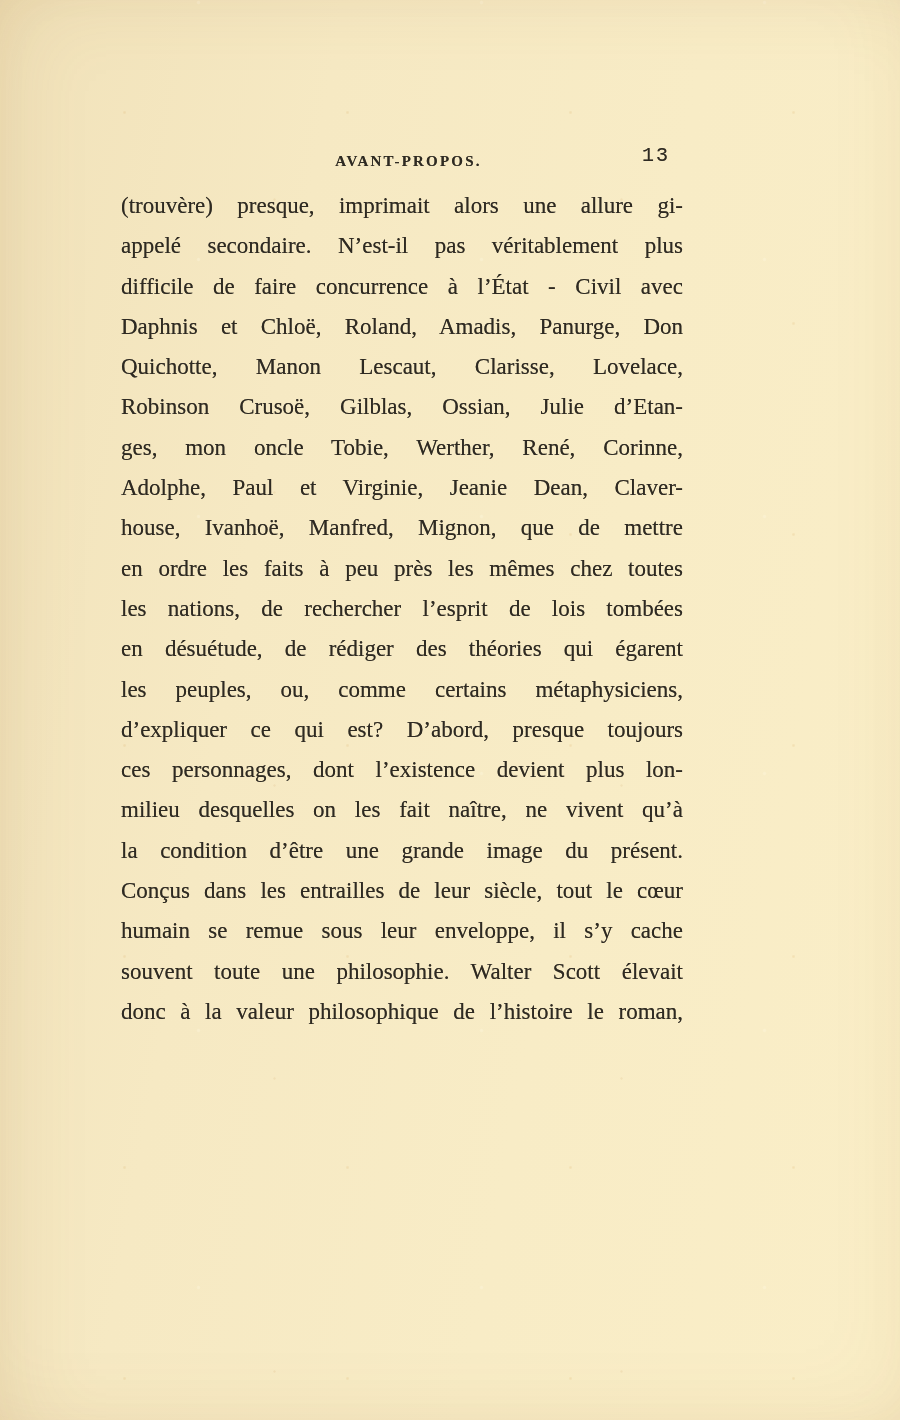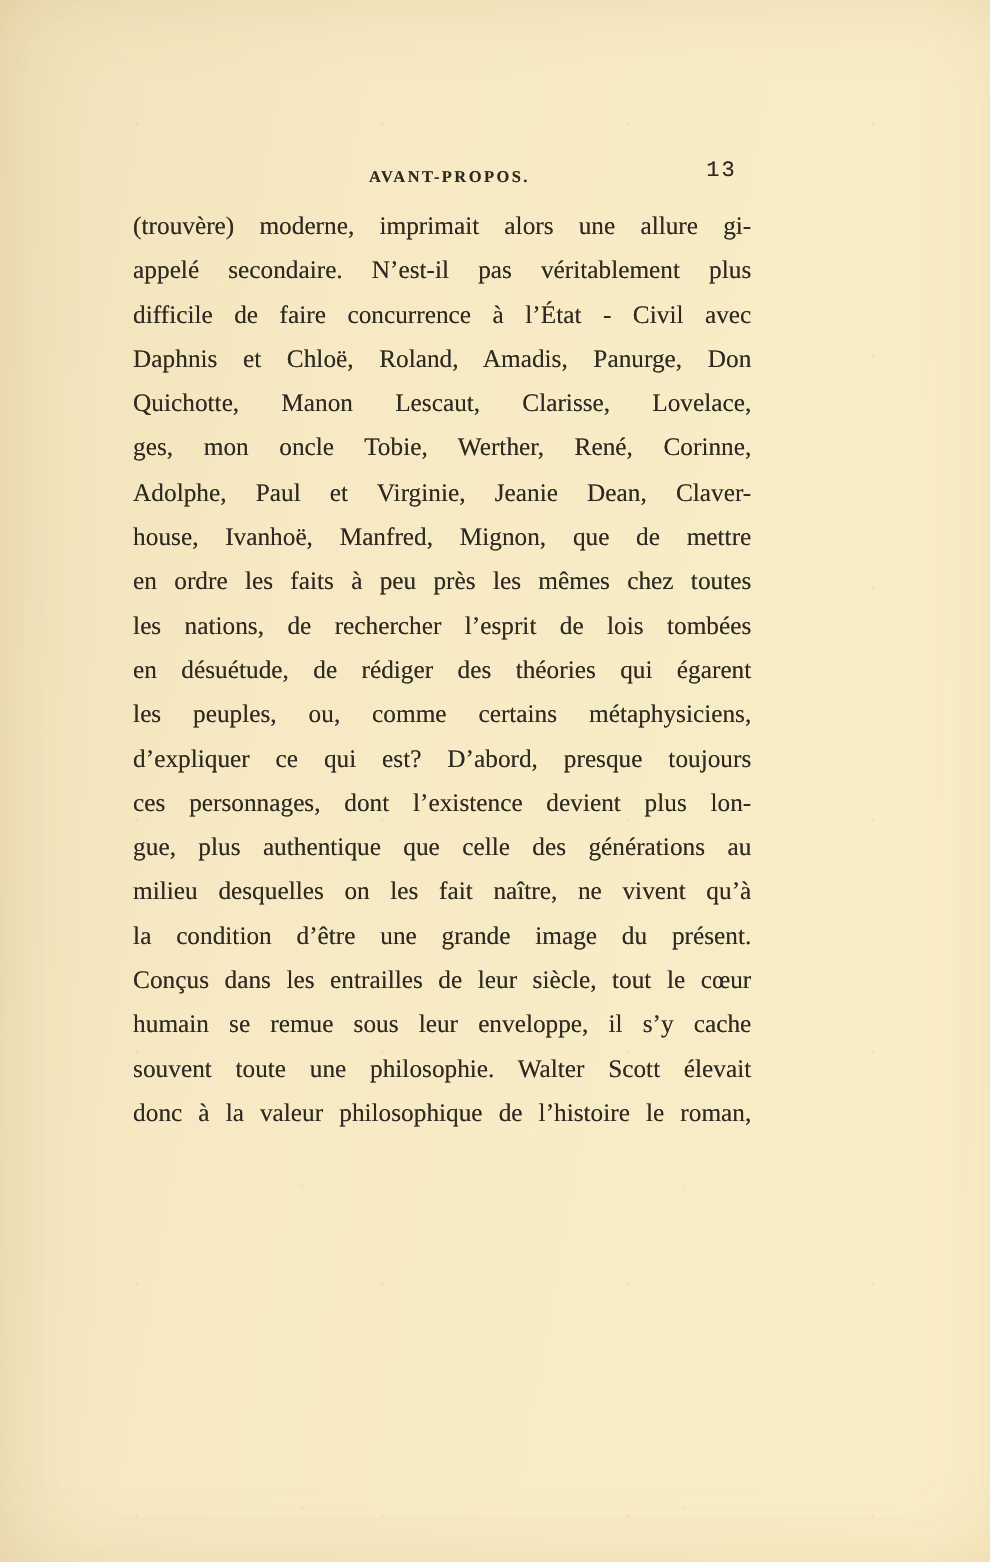--- a/index.html
+++ b/index.html
@@ -85,35 +85,35 @@
 </head>
 <body>
 
 <div class="page">
   <div class="header">
     <div class="running-title">AVANT-PROPOS.</div>
     <div class="folio">13</div>
   </div>
 
   <div class="body-text" id="body-text">
-      <div class="text-line">(trouvère) moderne, imprimait alors une allure gi-</div>
+      <div class="text-line">(trouvère) presque, imprimait alors une allure gi-</div>
       <div class="text-line">appelé secondaire. N’est-il pas véritablement plus</div>
       <div class="text-line">difficile de faire concurrence à l’État - Civil avec</div>
       <div class="text-line">Daphnis et Chloë, Roland, Amadis, Panurge, Don</div>
       <div class="text-line">Quichotte, Manon Lescaut, Clarisse, Lovelace,</div>
+      <div class="text-line">Robinson Crusoë, Gilblas, Ossian, Julie d’Etan-</div>
       <div class="text-line">ges, mon oncle Tobie, Werther, René, Corinne,</div>
       <div class="text-line">Adolphe, Paul et Virginie, Jeanie Dean, Claver-</div>
       <div class="text-line">house, Ivanhoë, Manfred, Mignon, que de mettre</div>
       <div class="text-line">en ordre les faits à peu près les mêmes chez toutes</div>
       <div class="text-line">les nations, de rechercher l’esprit de lois tombées</div>
       <div class="text-line">en désuétude, de rédiger des théories qui égarent</div>
       <div class="text-line">les peuples, ou, comme certains métaphysiciens,</div>
       <div class="text-line">d’expliquer ce qui est? D’abord, presque toujours</div>
       <div class="text-line">ces personnages, dont l’existence devient plus lon-</div>
-      <div class="text-line">gue, plus authentique que celle des générations au</div>
       <div class="text-line">milieu desquelles on les fait naître, ne vivent qu’à</div>
       <div class="text-line">la condition d’être une grande image du présent.</div>
       <div class="text-line">Conçus dans les entrailles de leur siècle, tout le cœur</div>
       <div class="text-line">humain se remue sous leur enveloppe, il s’y cache</div>
       <div class="text-line">souvent toute une philosophie. Walter Scott élevait</div>
       <div class="text-line">donc à la valeur philosophique de l’histoire le roman,</div>
     </div>
 </div>
 
 </body></html>

